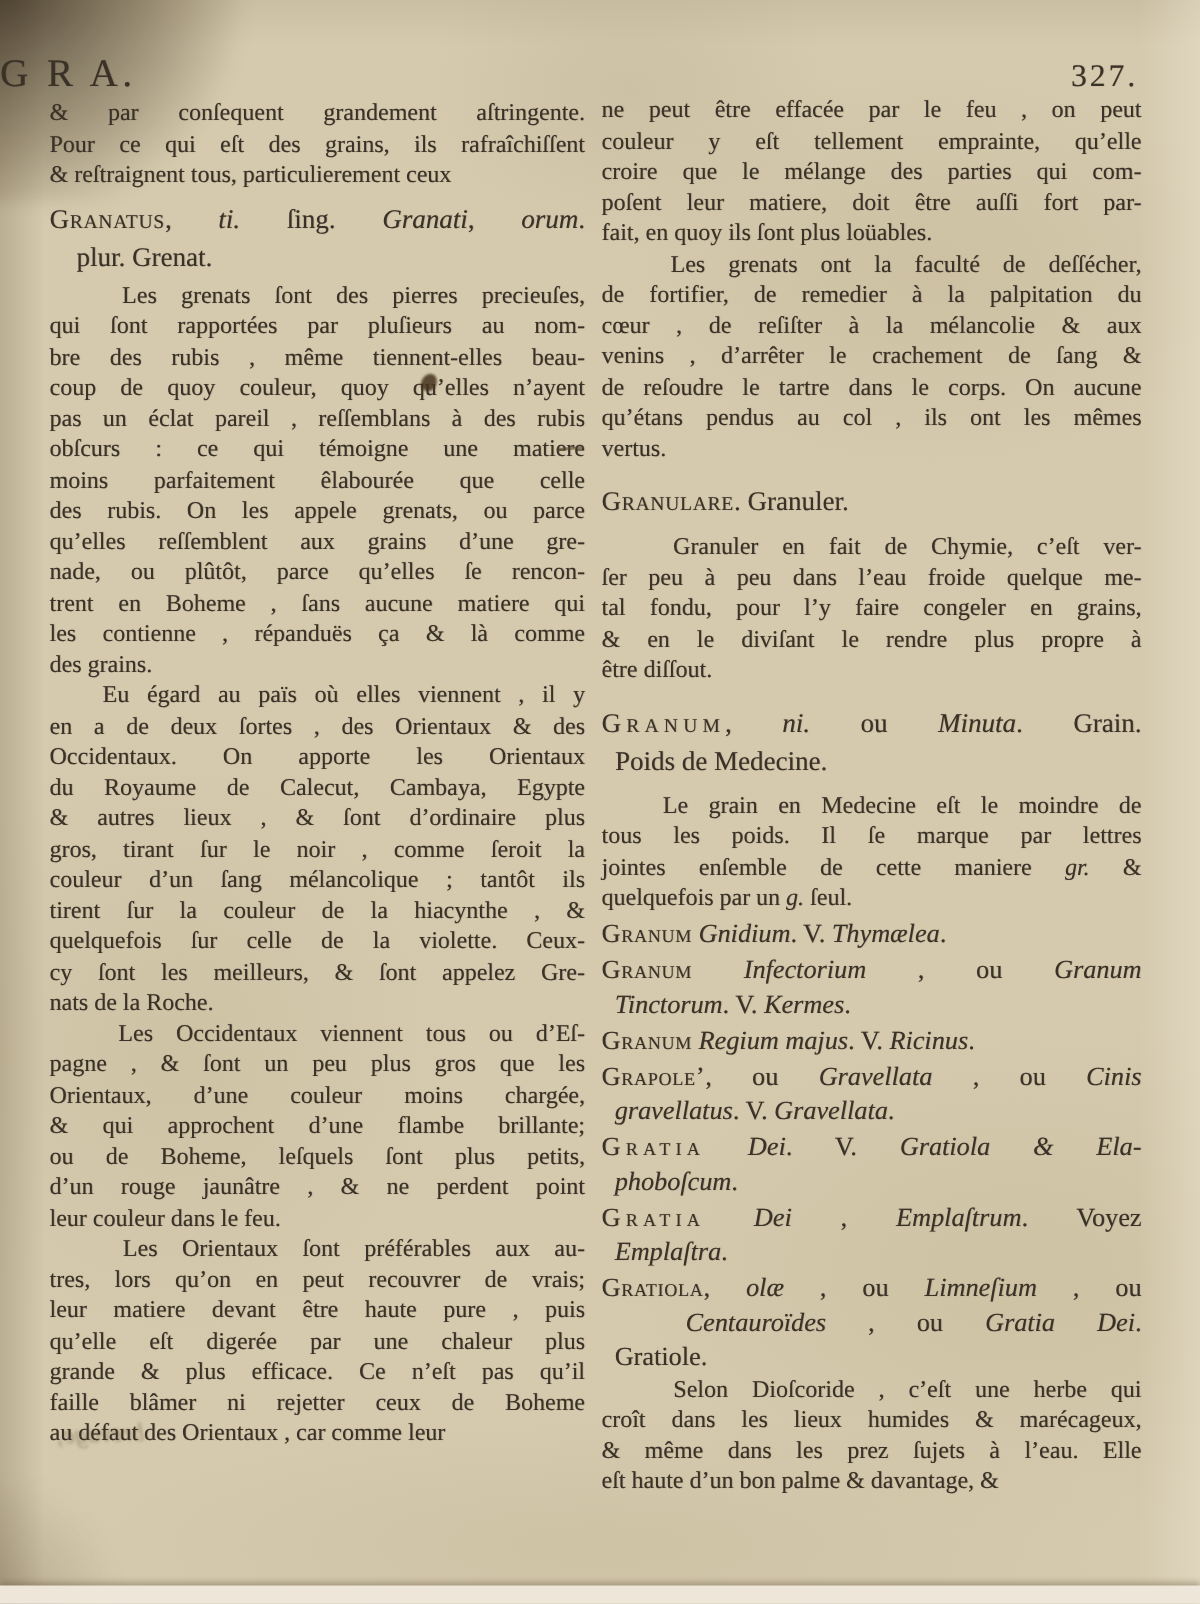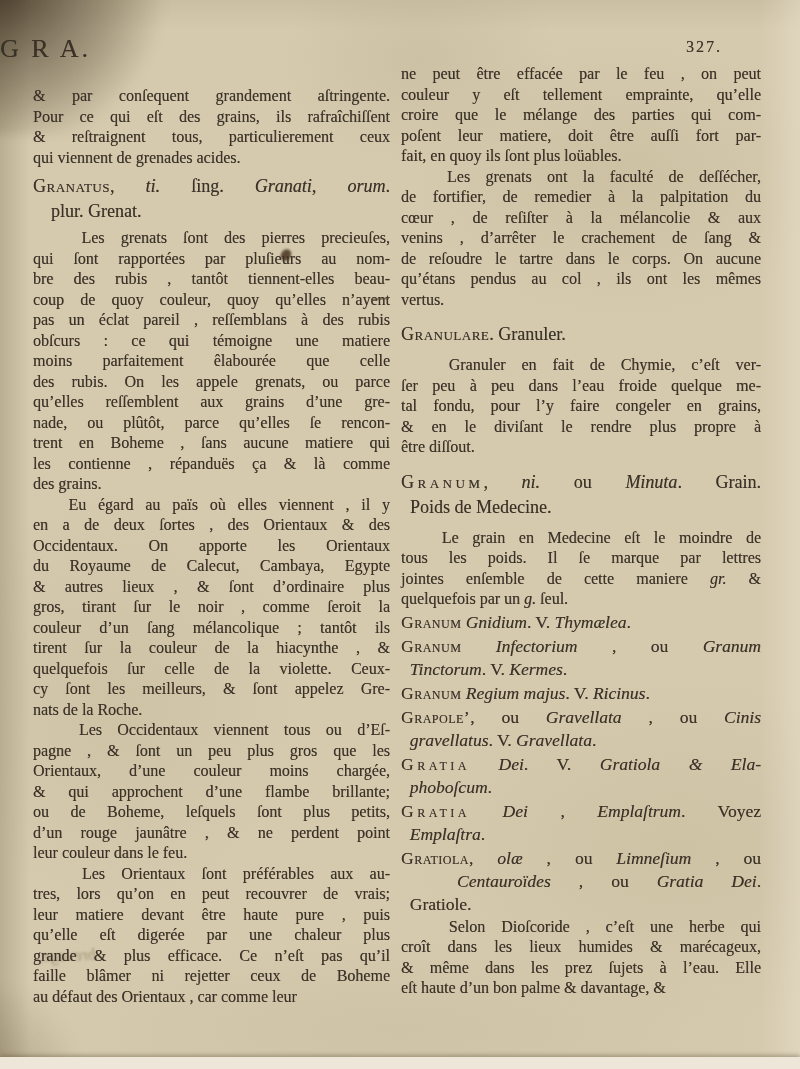--- a/index.html
+++ b/index.html
@@ -49,25 +49,25 @@
   .bleed-text {
     position:absolute; left:38px; top:946px; z-index:2;
     font-size:17px; font-style:italic; color:#8a795a; opacity:.5;
     transform:scaleX(-1) rotate(2deg); filter:blur(1.1px);
   }
   .header-title {
     position:absolute; left:0; top:34px; width:780px; z-index:3;
     text-align:left; font-size:26px; letter-spacing:3px;
   }
   .page-number {
-    position:absolute; left:686px; top:38px; z-index:3;
-    font-size:16px; letter-spacing:2px;
+    position:absolute; left:714px; top:38px; z-index:3;
+    font-size:21px; letter-spacing:2px;
   }
   .col { position:absolute; z-index:3; }
-  .col-left  { left:33px;  top:66px; width:357px;margin-top:20px; }
+  .col-left  { left:33px;  top:66px; width:357px; }
   .col-right { left:401px; top:64px; width:360px; }
   .line { text-align:justify; text-align-last:justify; }
   .block > .line:last-child { text-align-last:left; }
   .para     { font-size:16px;  line-height:20.5px; }
   .entry    { font-size:18px;  line-height:25px; margin:6px 0 4px; }
   .entryBig { font-size:18px;  line-height:25px; margin:12px 0 8px; }
   .entryList{ font-size:17.5px;line-height:23px; margin:1px 0; }
   .sc  { font-variant:small-caps; letter-spacing:.5px; }
   .scs { font-variant:small-caps; letter-spacing:3.5px; }
   .it  { font-style:italic; }
@@ -82,30 +82,29 @@
   <div class="bleed-text">brevage,</div>
 
   <div class="header-title">G R A.</div>
   <div class="page-number">327.</div>
 
   <div class="col col-left">
       <div class="block para">
         <div class="line">&amp; par conſequent grandement aſtringente.</div>
         <div class="line">Pour ce qui eſt des grains, ils rafraîchiſſent</div>
         <div class="line">&amp; reſtraignent tous, particulierement ceux</div>
-        <div class="line">qui viennent de grenades acides.</div>
       </div>
       <div class="block entry">
         <div class="line"><span class="sc">Granatus</span>, <span class="it">ti.</span> ſing. <span class="it">Granati</span>, <span class="it">orum</span>.</div>
         <div class="line">&nbsp;&nbsp;&nbsp;&nbsp;plur. Grenat.</div>
       </div>
       <div class="block para">
         <div class="line">&nbsp;&nbsp;&nbsp;Les grenats ſont des pierres precieuſes,</div>
         <div class="line">qui ſont rapportées par pluſieurs au nom-</div>
-        <div class="line">bre des rubis , tantôt tiennent-elles beau-</div>
+        <div class="line">bre des rubis , même tiennent-elles beau-</div>
         <div class="line">coup de quoy couleur, quoy qu’elles n’ayent</div>
         <div class="line">pas un éclat pareil , reſſemblans à des rubis</div>
         <div class="line">obſcurs : ce qui témoigne une matiere</div>
         <div class="line">moins parfaitement êlabourée que celle</div>
         <div class="line">des rubis.  On les appele grenats, ou parce</div>
         <div class="line">qu’elles reſſemblent aux grains d’une gre-</div>
         <div class="line">nade, ou plûtôt, parce qu’elles ſe rencon-</div>
         <div class="line">trent en Boheme , ſans aucune matiere qui</div>
         <div class="line">les contienne , répanduës ça &amp; là comme</div>
         <div class="line">des grains.</div>

